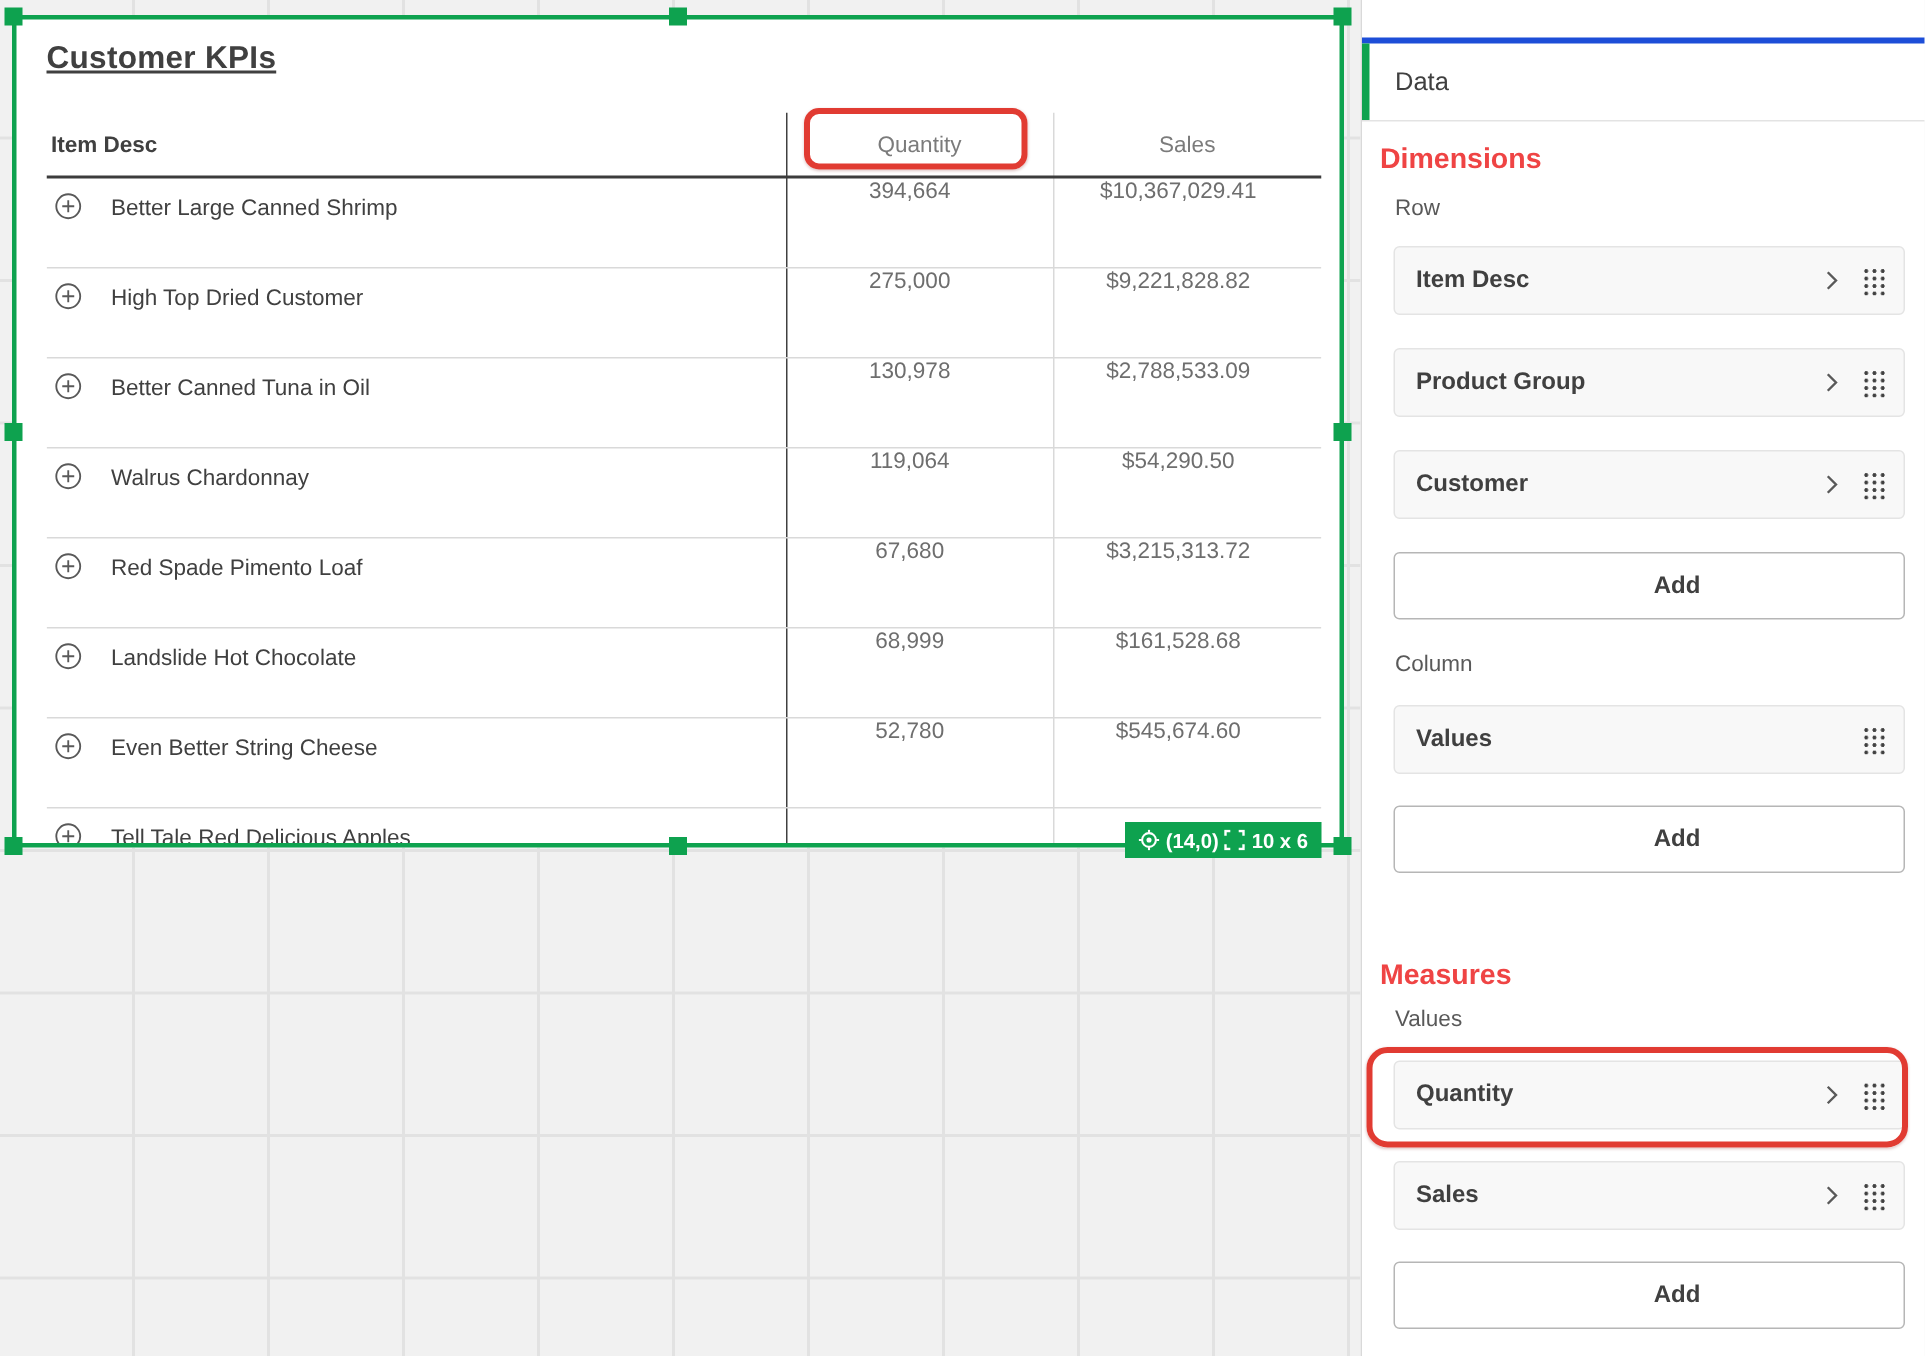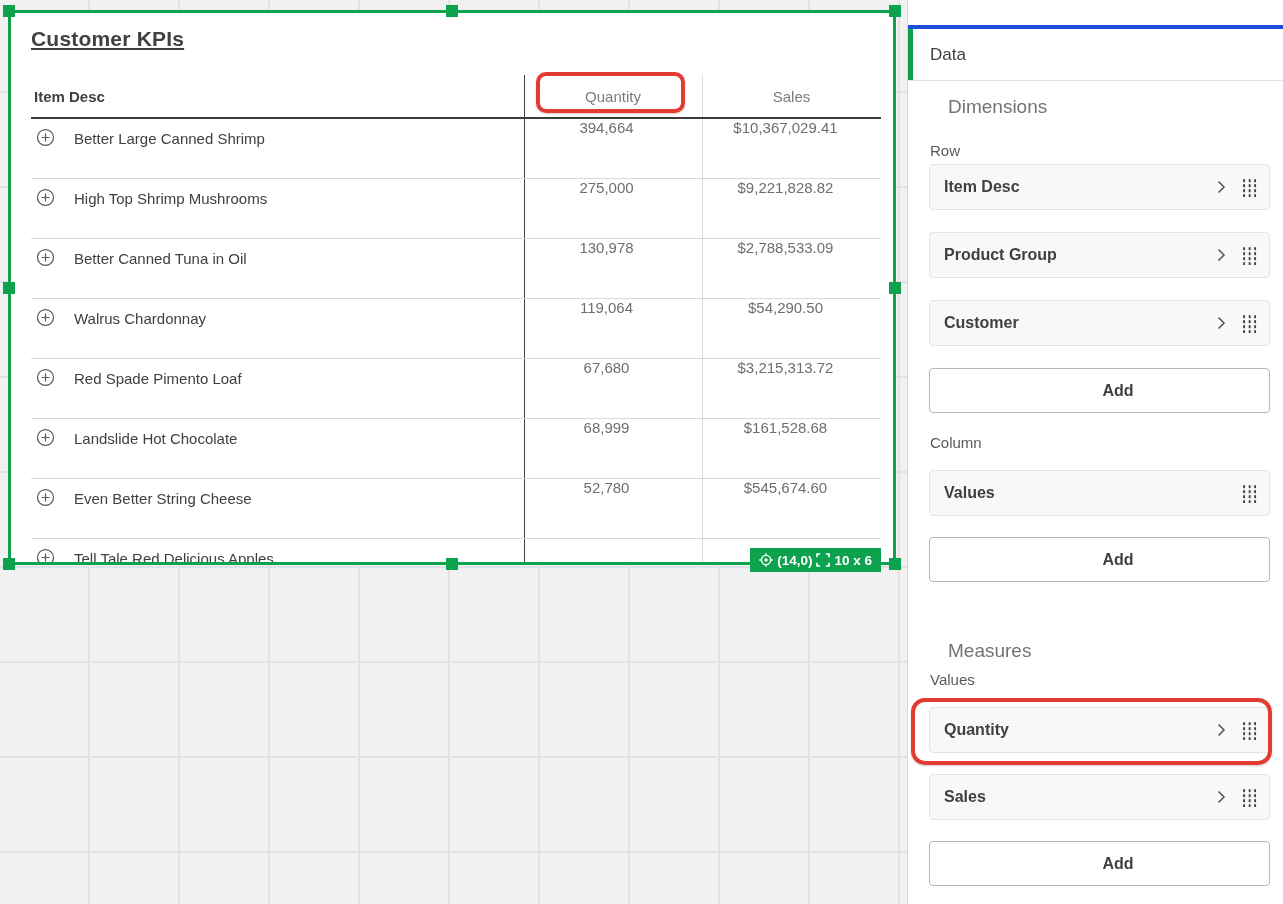--- a/index.html
+++ b/index.html
@@ -89,21 +89,21 @@
   .data-tab{
     position:absolute;left:0;top:25px;width:100%;height:56px;
     border-top:4px solid #1d4ed8;border-bottom:1px solid #e3e3e3;
     display:flex;align-items:center;padding-left:22px;
     font-size:17px;color:#404040;cursor:pointer;background:#fff;
   }
   .data-tab::before{
     content:"";position:absolute;left:0;top:0;bottom:0;width:5px;
     background:var(--accent-green);
   }
-  .p-heading{position:absolute;left:40px;font-size:19px;font-weight:400;color:#737373;}
+  .p-heading{position:absolute;left:12px;font-size:19px;font-weight:700;color:#ef4444;}
   .p-sub{position:absolute;left:22px;font-size:15px;color:#595959;}
   .p-card{
     position:absolute;left:21px;width:341px;height:46px;
     background:#f8f8f8;border:1px solid #e4e4e4;border-radius:4px;
     display:flex;align-items:center;justify-content:space-between;
     padding:0 12px 0 14px;cursor:pointer;
   }
   .p-card .label{font-size:16px;font-weight:700;color:#404040;}
   .card-right{display:flex;align-items:center;gap:15px;}
   .chev{display:block;}
@@ -114,21 +114,21 @@
   }
   .p-add{
     position:absolute;left:21px;width:341px;height:45px;
     background:#fff;border:1px solid #b6b6b6;border-radius:4px;
     display:flex;align-items:center;justify-content:center;
     font-size:16px;font-weight:700;color:#404040;cursor:pointer;padding-left:37px;
   }
 
   
   .t-dimheading{top:96px;}
-  .t-rowlabel{top:142px;}
+  .t-rowlabel{top:130px;}
   .t-card1{top:164px;}
   .t-card2{top:232px;}
   .t-card3{top:300px;}
   .t-add1{top:368px;}
   .t-collabel{top:434px;}
   .t-card4{top:470px;}
   .t-add2{top:537px;}
   .t-measheading{top:640px;}
   .t-valsublabel{top:671px;}
   .t-card5{top:707px;}
@@ -162,21 +162,21 @@
               </svg></span>
           <span class="rlabel">Better Large Canned Shrimp</span>
           <span class="cellnum c-qty">394,664</span>
           <span class="cellnum c-sales">$10,367,029.41</span>
         </div>
         <div class="trow">
           <span class="expand"><svg width="19" height="19" viewBox="0 0 20 20">
                 <circle cx="10" cy="10" r="8.4" fill="none" stroke="#595959" stroke-width="1.3"></circle>
                 <path d="M10 5.8v8.4M5.8 10h8.4" stroke="#595959" stroke-width="1.3"></path>
               </svg></span>
-          <span class="rlabel">High Top Shrimp Mushrooms</span>
+          <span class="rlabel">High Top Dried Customer</span>
           <span class="cellnum c-qty">275,000</span>
           <span class="cellnum c-sales">$9,221,828.82</span>
         </div>
         <div class="trow">
           <span class="expand"><svg width="19" height="19" viewBox="0 0 20 20">
                 <circle cx="10" cy="10" r="8.4" fill="none" stroke="#595959" stroke-width="1.3"></circle>
                 <path d="M10 5.8v8.4M5.8 10h8.4" stroke="#595959" stroke-width="1.3"></path>
               </svg></span>
           <span class="rlabel">Better Canned Tuna in Oil</span>
           <span class="cellnum c-qty">130,978</span>

